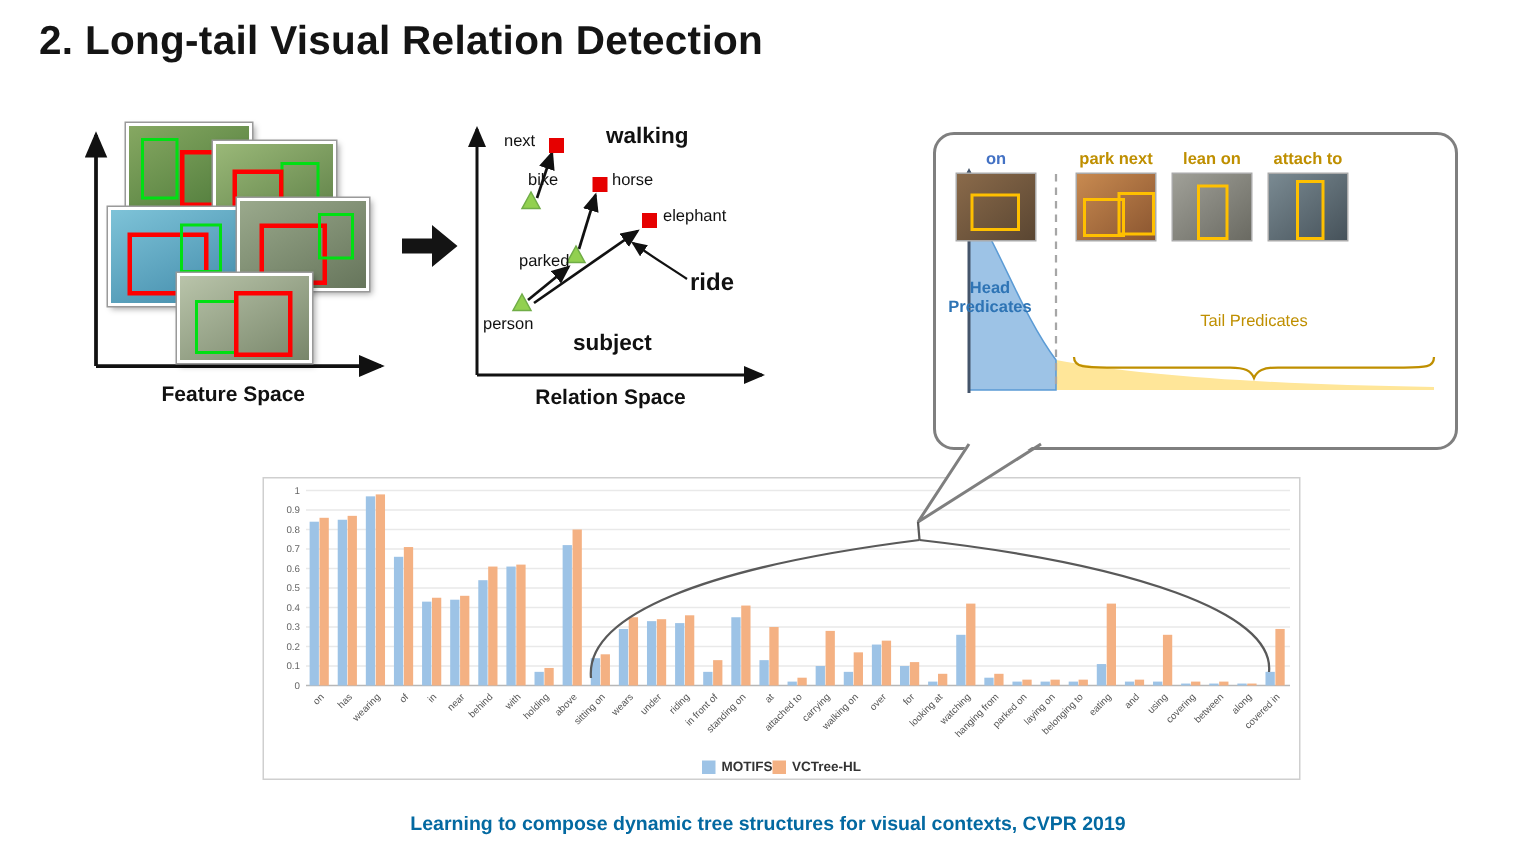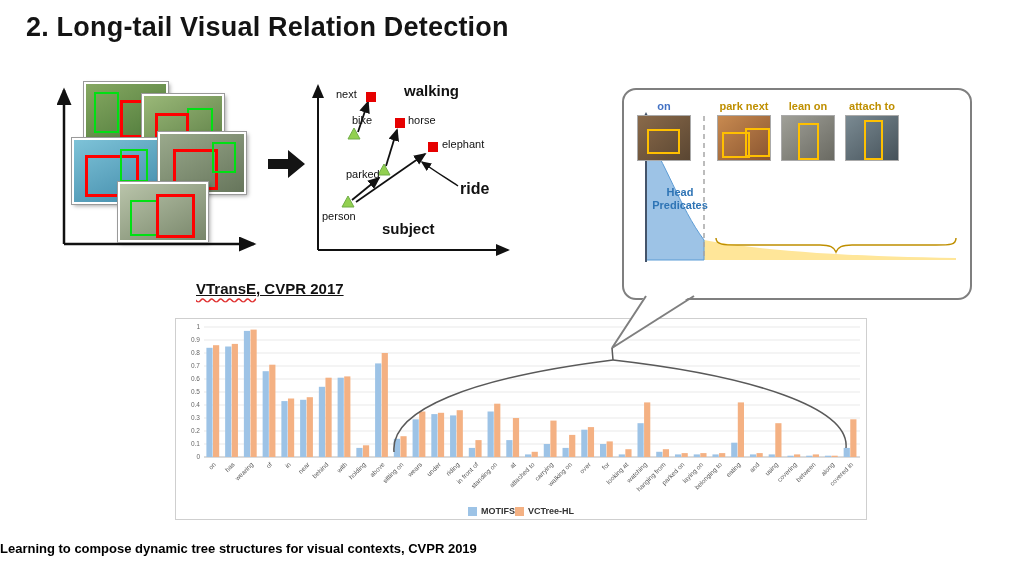--- a/index.html
+++ b/index.html
@@ -33,34 +33,34 @@
   .pred-label{font-size:11px;font-weight:bold;white-space:nowrap;}
   .pred-head{color:#4472C4;}
   .pred-tail{color:#BF8F00;}
   .pred-thumb{margin:4px auto 0;width:52px;height:44px;position:relative;box-shadow:0 0 0 1px #aaa;}
   .ybox{position:absolute;border:2px solid #FFC000;}
   .thumb-0{background:linear-gradient(140deg,#8a6a4a,#5a4632);}
   .thumb-1{background:linear-gradient(140deg,#c88a50,#8a5530);}
   .thumb-2{background:linear-gradient(140deg,#a0a098,#6a6a62);}
   .thumb-3{background:linear-gradient(140deg,#7a8a92,#46525a);}
   .thumb-4{background:linear-gradient(140deg,#bcbcb4,#87877f);}
-  .head-pred-label{position:absolute;left:2px;top:96px;width:68px;text-align:center;font-size:11px;font-weight:bold;color:#2E74B5;line-height:1.15;margin-left:20px;}
+  .head-pred-label{position:absolute;left:2px;top:96px;width:68px;text-align:center;font-size:11px;font-weight:bold;color:#2E74B5;line-height:1.15;}
   .tail-pred-label{position:absolute;left:112px;top:118px;width:200px;text-align:center;font-size:11px;color:#BF8F00;}
 
   
   .overlay-svg{left:350px;top:282px;z-index:6;pointer-events:none;}
 
   
   .chart-box{left:175px;top:318px;width:690px;height:200px;border:1px solid #cfcfcf;background:#fff;z-index:2;}
   .chart-legend{position:absolute;left:0;right:0;bottom:3px;display:flex;justify-content:center;gap:0;align-items:center;font-size:9px;font-weight:bold;color:#333;}
   .legend-item{display:inline-flex;align-items:center;gap:4px;}
   .swatch{display:inline-block;width:9px;height:9px;}
 
   
-  .bottom-caption{left:0;top:541px;width:1024px;text-align:left;font-size:13px;font-weight:bold;color:#000000;}
+  .bottom-caption{left:0;top:541px;width:1024px;text-align:center;font-size:13px;font-weight:bold;color:#0369a1;}
 </style>
 </head>
 <body>
 
 <div class="page">
 
   <div class="abs slide-title">2. Long-tail Visual Relation Detection</div>
 
   <div class="abs feature-space">
     <svg width="235" height="196" style="position:absolute;left:0;top:0;">
@@ -85,20 +85,21 @@
       <div class="bbox green" style="left:50%;top:14%;width:26%;height:48%;"></div>
     </div>
     <div class="photo" style="left:120px;top:50px;width:84px;height:58px;background:linear-gradient(150deg,#9aa98c,#66755b);">
       <div class="bbox red" style="left:16%;top:26%;width:46%;height:60%;"></div>
       <div class="bbox green" style="left:62%;top:14%;width:24%;height:46%;"></div>
     </div>
     <div class="photo" style="left:80px;top:100px;width:86px;height:56px;background:linear-gradient(150deg,#b9c4aa,#78866a);">
       <div class="bbox green" style="left:12%;top:28%;width:28%;height:58%;"></div>
       <div class="bbox red" style="left:42%;top:18%;width:38%;height:68%;"></div>
     </div>
+    <div class="space-label" style="top:172px;">Feature Space</div>
   </div>
 
   <svg class="abs" style="left:268px;top:150px;" width="38" height="28">
     <polygon points="0,9 20,9 20,0 37,14 20,28 20,19 0,19" fill="#141414"></polygon>
   </svg>
 
   <div class="abs relation-space">
     <svg width="222" height="196" style="position:absolute;left:0;top:0;">
       <defs>
         <marker id="ah2" markerWidth="8" markerHeight="8" refX="6" refY="3" orient="auto">
@@ -125,25 +126,23 @@
     </svg>
     <div class="rs-label" style="left:40px;top:8px;">next</div>
     <div class="rs-bold" style="left:108px;top:2px;">walking</div>
     <div class="rs-label" style="left:56px;top:34px;">bike</div>
     <div class="rs-label" style="left:112px;top:34px;">horse</div>
     <div class="rs-label" style="left:50px;top:88px;">parked</div>
     <div class="rs-label" style="left:146px;top:58px;">elephant</div>
     <div class="rs-bold" style="left:164px;top:100px;font-size:16px;">ride</div>
     <div class="rs-label" style="left:26px;top:130px;">person</div>
     <div class="rs-bold" style="left:86px;top:140px;">subject</div>
+    <div class="space-label" style="top:176px;">Relation Space</div>
   </div>
 
-  <div class="abs vtranse">
-    <span class="wavy">VTransE</span><span>, CVPR 2017</span>
-  </div>
 
   <div class="abs bubble">
     <svg width="346" height="208" style="position:absolute;left:0;top:0;">
       <defs>
         <marker id="ah3" markerWidth="8" markerHeight="8" refX="5" refY="3" orient="auto">
           <path d="M0,0 L6,3 L0,6 Z" fill="#44546A"></path>
         </marker>
       </defs>
 
       <path d="M80,170 L80,150 C140,161 220,166 332,168 L332,170 Z" fill="#FFE699"></path>
@@ -177,20 +176,21 @@
         </div>
     </div>
     <div class="pred-col" style="left:216px;top:10px;">
       <div class="pred-label pred-tail">attach to</div>
       <div class="pred-thumb thumb-3">
           <div class="ybox" style="left:34%;top:8%;width:30%;height:84%;"></div>
         </div>
     </div>
 
     <div class="head-pred-label">Head Predicates</div>
+    <div class="tail-pred-label">Tail Predicates</div>
   </div>
 
   <svg class="abs overlay-svg" width="640" height="200">
     <polygon points="296,12 344,12 262,66" fill="#fff"></polygon>
     <path d="M296,14 L262,66 L344,14" fill="none" stroke="#7f7f7f" stroke-width="2"></path>
     <line x1="262" y1="66" x2="263" y2="78" stroke="#595959" stroke-width="1.5"></line>
     <path d="M44,170 C40,128 120,96 263,78" fill="none" stroke="#595959" stroke-width="1.5"></path>
     <path d="M496,166 C500,126 404,94 263,78" fill="none" stroke="#595959" stroke-width="1.5"></path>
   </svg>
 

